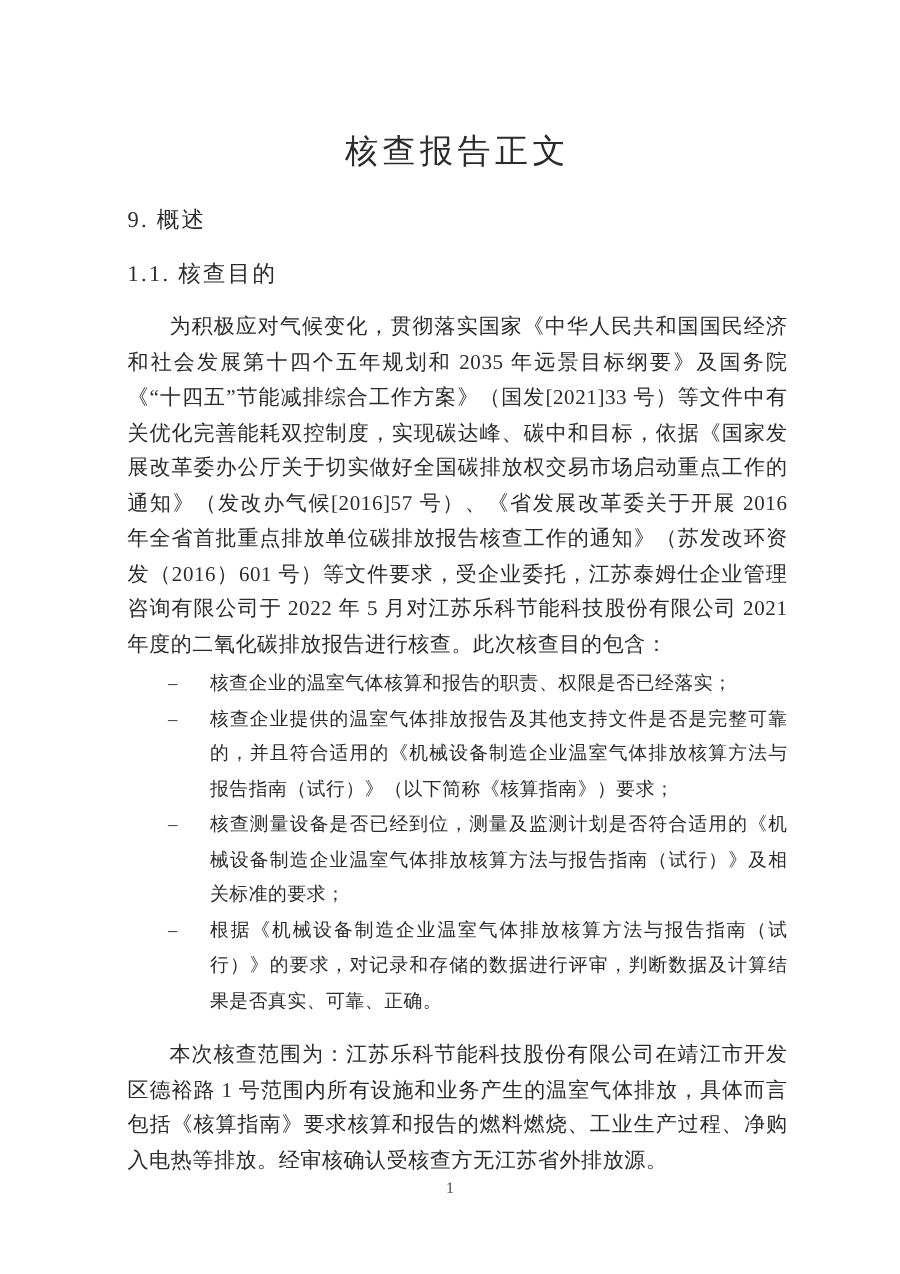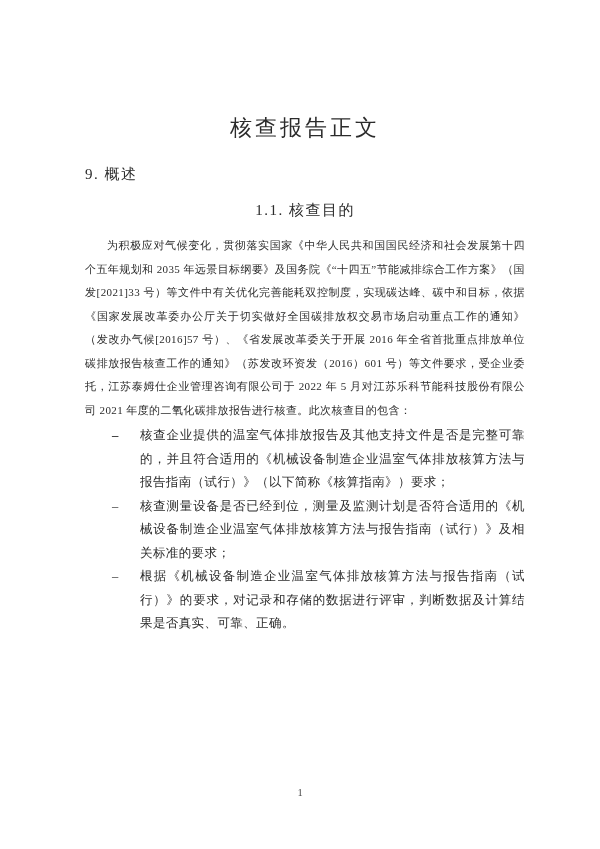--- a/index.html
+++ b/index.html
@@ -17,49 +17,48 @@
     color: #2b2b2b;
   }
   .content {
     position: absolute;
     left: 85px;
     top: 0;
     width: 440px;
   }
   .doc-title {
     margin: 0;
-    padding-top: 113px;
+    padding-top: 86px;
     font-size: 22px;
     font-weight: 500;
     letter-spacing: 3px;
     line-height: 30px;
     text-align: center;
     white-space: nowrap;
   }
   .heading-l1 {
     margin: 20px 0 0 0;
     font-size: 15px;
     font-weight: 400;
     letter-spacing: 1.5px;
     line-height: 22px;
   }
   .heading-l2 {
     margin: 14px 0 0 0;
     font-size: 15px;
     font-weight: 400;
     letter-spacing: 1.5px;
     line-height: 22px;
-    text-align: center;
   }
   .heading-l2.scope {
     margin-top: 5px;
   }
   .body-para {
     margin: 13px 0 0 0;
-    font-size: 11px;
+    font-size: 14px;
     line-height: 23.5px;
     letter-spacing: 0.4px;
     text-align: justify;
     text-indent: 2em;
   }
   .bullet-list {
     margin: 2px 0 0 0;
     padding: 0;
     list-style: none;
   }
@@ -97,33 +96,35 @@
 
     <h2 class="heading-l1">9. 概述</h2>
 
     <h3 class="heading-l2">1.1. 核查目的</h3>
 
     <p class="body-para">为积极应对气候变化，贯彻落实国家《中华人民共和国国民经济和社会发展第十四个五年规划和 2035 年远景目标纲要》及国务院《“十四五”节能减排综合工作方案》（国发[2021]33 号）等文件中有关优化完善能耗双控制度，实现碳达峰、碳中和目标，依据《国家发展改革委办公厅关于切实做好全国碳排放权交易市场启动重点工作的通知》（发改办气候[2016]57 号）、《省发展改革委关于开展 2016 年全省首批重点排放单位碳排放报告核查工作的通知》（苏发改环资发（2016）601 号）等文件要求，受企业委托，江苏泰姆仕企业管理咨询有限公司于 2022 年 5 月对江苏乐科节能科技股份有限公司 2021 年度的二氧化碳排放报告进行核查。此次核查目的包含：</p>
 
     <ul class="bullet-list">
       <li class="bullet-item">
         <span class="bullet-marker">–</span>
+        <span>核查企业的温室气体核算和报告的职责、权限是否已经落实；</span>
       </li>
       <li class="bullet-item">
         <span class="bullet-marker">–</span>
         <span>核查企业提供的温室气体排放报告及其他支持文件是否是完整可靠的，并且符合适用的《机械设备制造企业温室气体排放核算方法与报告指南（试行）》（以下简称《核算指南》）要求；</span>
       </li>
       <li class="bullet-item">
         <span class="bullet-marker">–</span>
         <span>核查测量设备是否已经到位，测量及监测计划是否符合适用的《机械设备制造企业温室气体排放核算方法与报告指南（试行）》及相关标准的要求；</span>
       </li>
       <li class="bullet-item">
         <span class="bullet-marker">–</span>
         <span>根据《机械设备制造企业温室气体排放核算方法与报告指南（试行）》的要求，对记录和存储的数据进行评审，判断数据及计算结果是否真实、可靠、正确。</span>
       </li>
     </ul>
 
 
+    <p class="body-para">本次核查范围为：江苏乐科节能科技股份有限公司在靖江市开发区德裕路 1 号范围内所有设施和业务产生的温室气体排放，具体而言包括《核算指南》要求核算和报告的燃料燃烧、工业生产过程、净购入电热等排放。经审核确认受核查方无江苏省外排放源。</p>
 
   </div>
 
   <div class="page-number">1</div>
 </div>
 
 </body></html>

